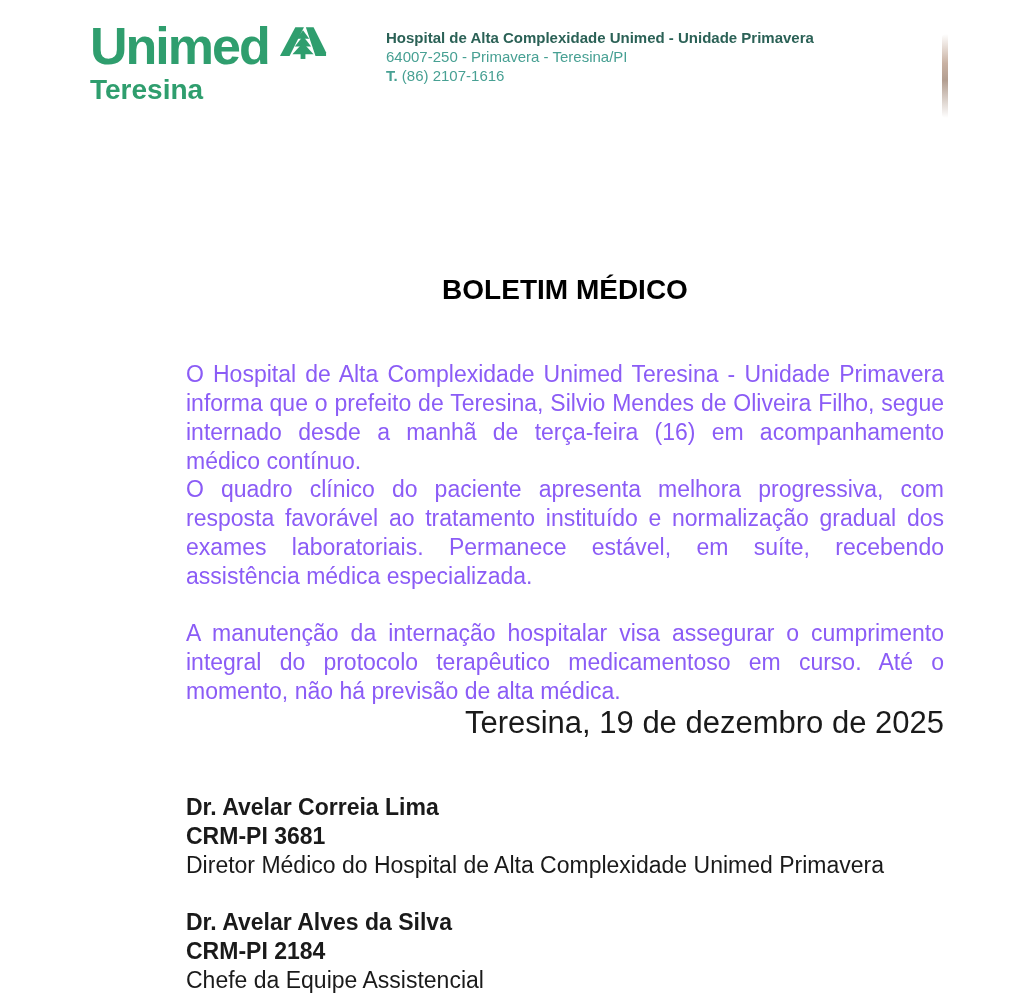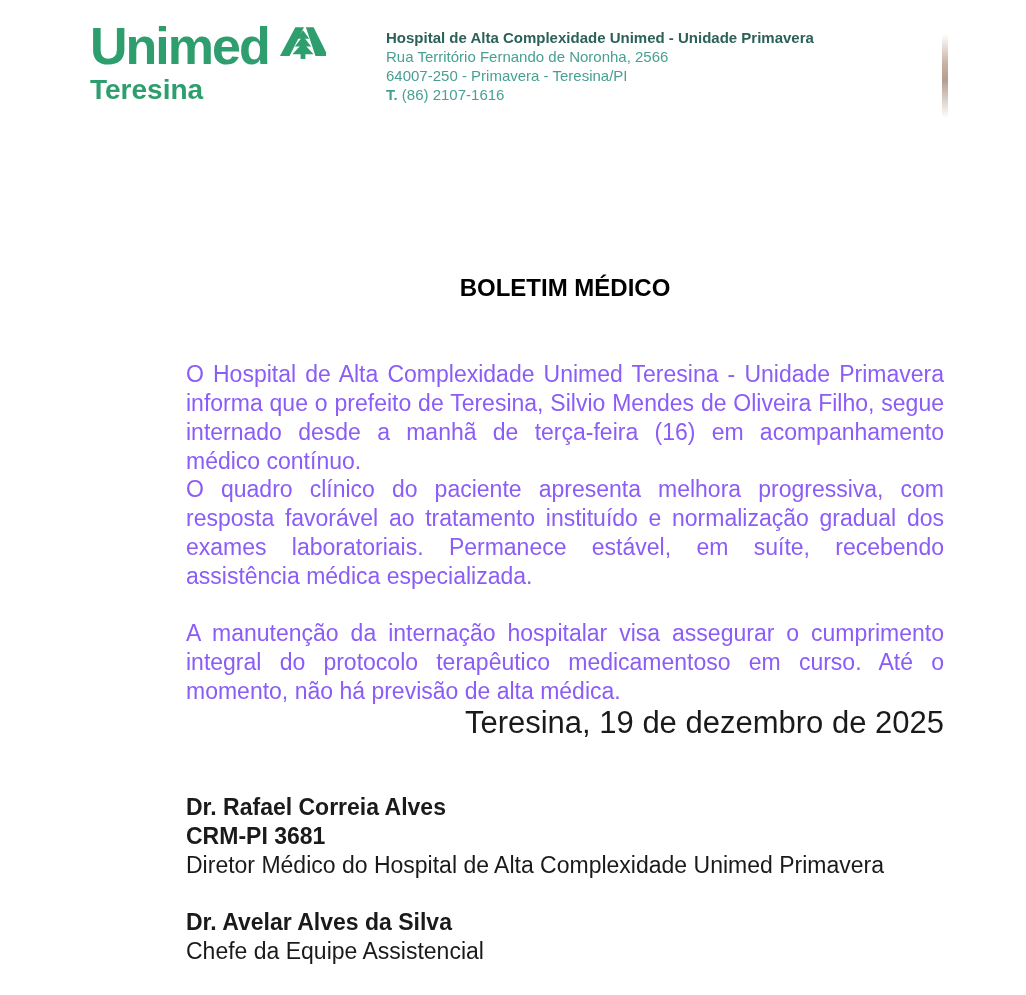--- a/index.html
+++ b/index.html
@@ -76,21 +76,21 @@
     border-radius: 4px 0 0 4px;
   }
 
   
   .doc-title {
     position: absolute;
     left: 108px;
     right: 4px;
     top: 266px;
     text-align: center;
-    font-size: 24px;
+    font-size: 28px;
     font-weight: bold;
     color: #000000;
   }
 
   .para {
     position: absolute;
     left: 108px;
     right: 4px;
     font-size: 23px;
     line-height: 29px;
@@ -144,43 +144,43 @@
           <path d="M50 36 L72 60 L28 60 Z"></path>
           <rect x="45" y="58" width="10" height="12"></rect>
         </g>
       </svg>
     </div>
     <div class="logo-city">Teresina</div>
   </div>
 
   <div class="hospital-info">
     <div class="hospital-name">Hospital de Alta Complexidade Unimed - Unidade Primavera</div>
-    <div>Rua Território Fernando de Noronha, 2566</div>
     <div>64007-250 - Primavera - Teresina/PI</div>
     <div>
       <span class="phone-label">T.</span><span> (86) 2107-1616</span>
     </div>
   </div>
 
   <div class="edge-artifact"></div>
 
   <div class="doc-title">BOLETIM MÉDICO</div>
 
   <p class="para para-1">O Hospital de Alta Complexidade Unimed Teresina - Unidade Primavera informa que o prefeito de Teresina, Silvio Mendes de Oliveira Filho, segue internado desde a manhã de terça-feira (16) em acompanhamento médico contínuo.</p>
 
   <p class="para para-3">A manutenção da internação hospitalar visa assegurar o cumprimento integral do protocolo terapêutico medicamentoso em curso. Até o momento, não há previsão de alta médica.</p>
 
   <p class="para para-2">O quadro clínico do paciente apresenta melhora progressiva, com resposta favorável ao tratamento instituído e normalização gradual dos exames laboratoriais. Permanece estável, em suíte, recebendo assistência médica especializada.</p>
 
   <div class="dateline">Teresina, 19 de dezembro de 2025</div>
 
   <div class="signature sig-1">
-    <div class="sig-name">Dr. Rafael Correia Alves</div>
+    <div class="sig-name">Dr. Avelar Correia Lima</div>
     <div class="sig-crm">CRM-PI 3681</div>
     <div class="sig-role">Diretor Médico do Hospital de Alta Complexidade Unimed Primavera</div>
   </div>
 
   <div class="signature sig-2">
     <div class="sig-name">Dr. Avelar Alves da Silva</div>
+    <div class="sig-crm">CRM-PI 2184</div>
     <div class="sig-role">Chefe da Equipe Assistencial</div>
   </div>
 
 </div>
 
 </body></html>

